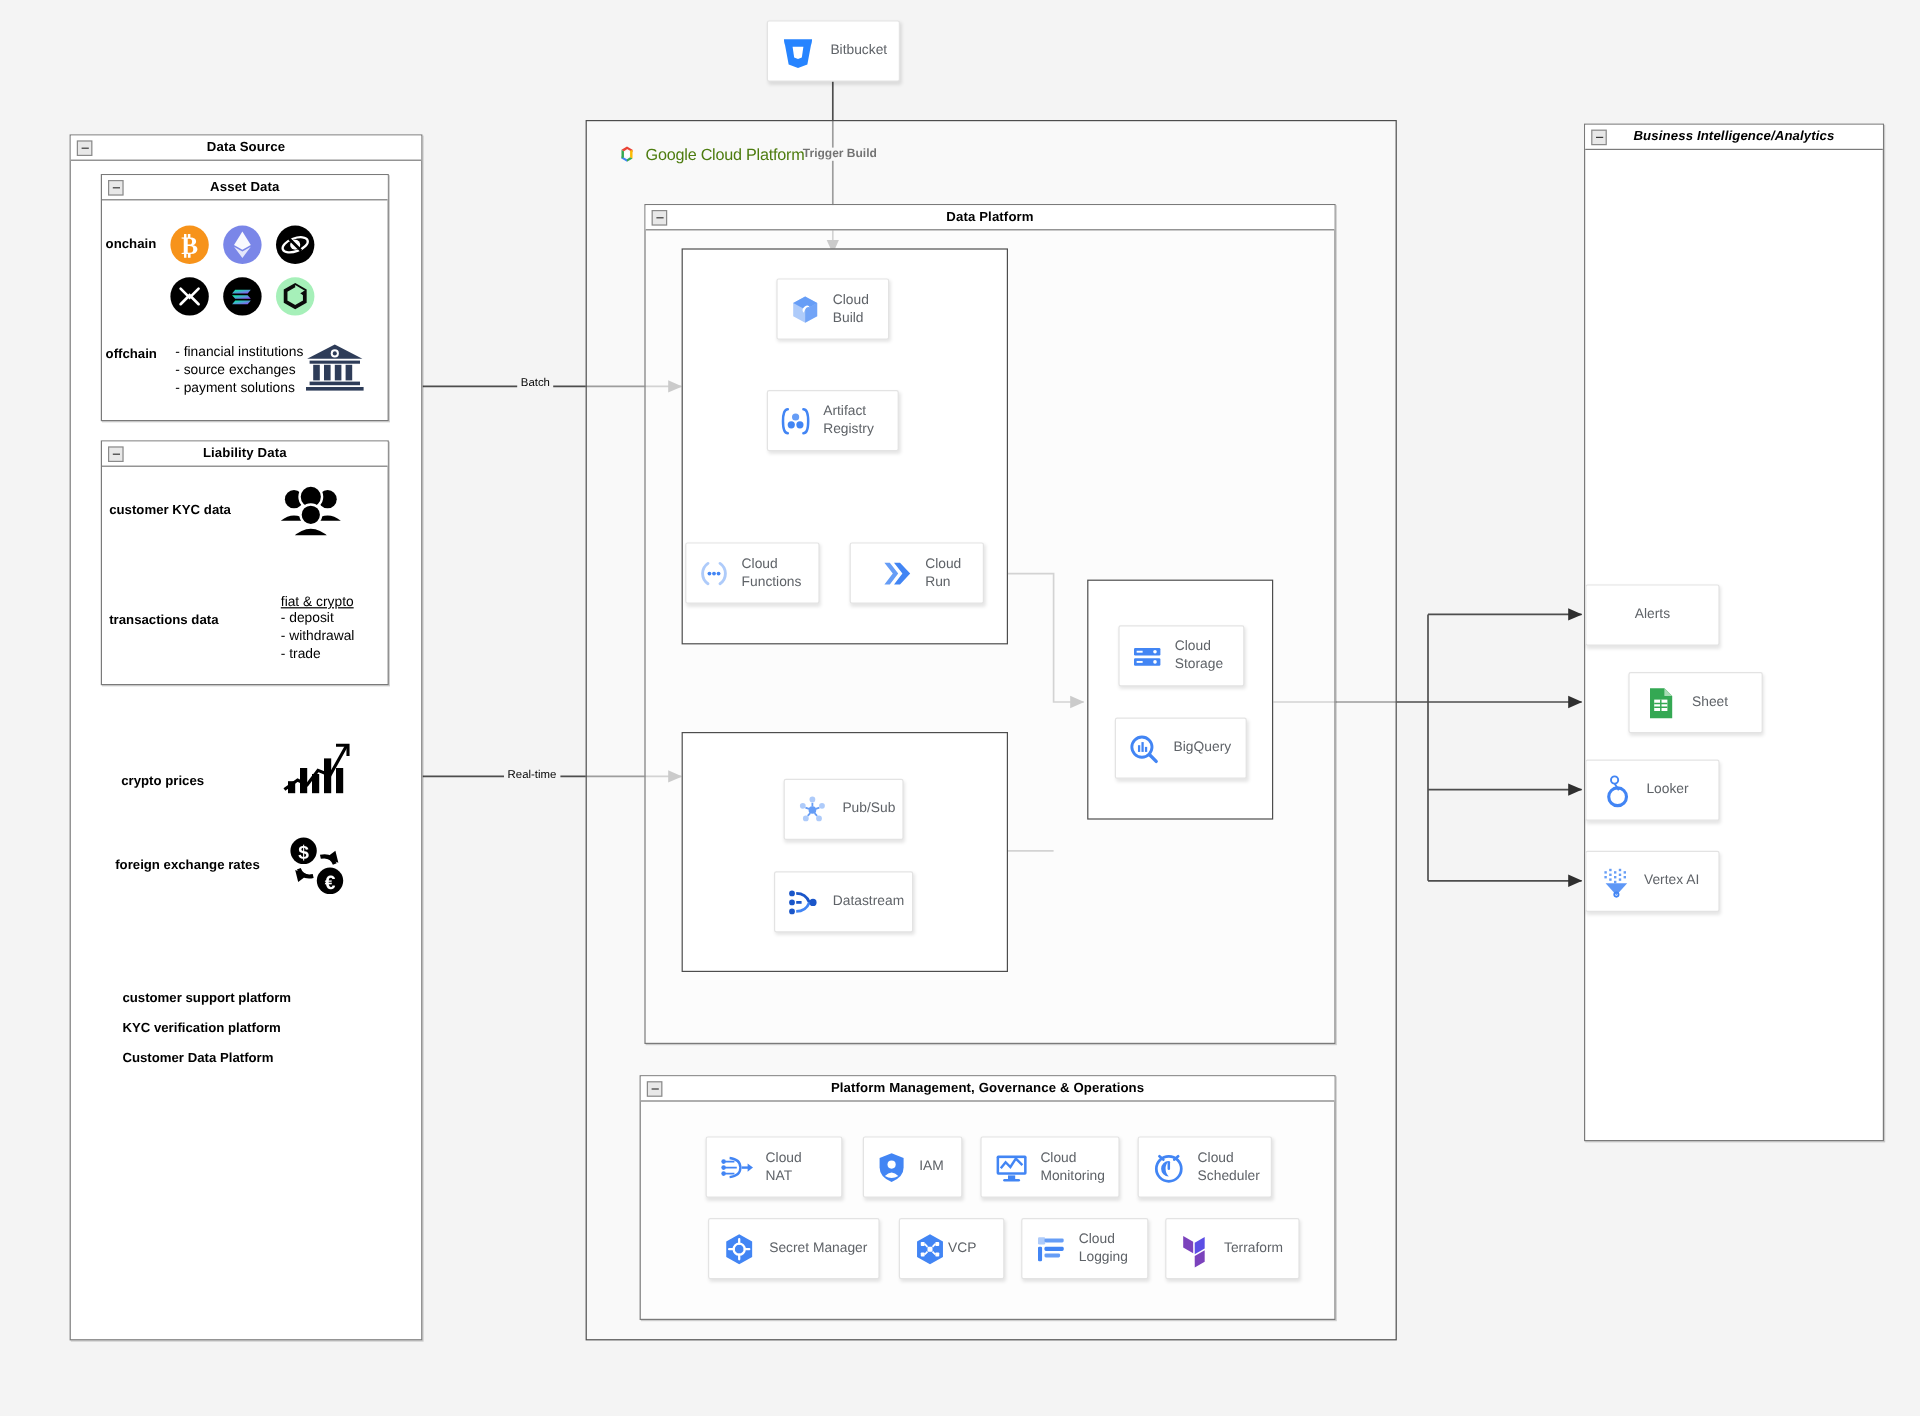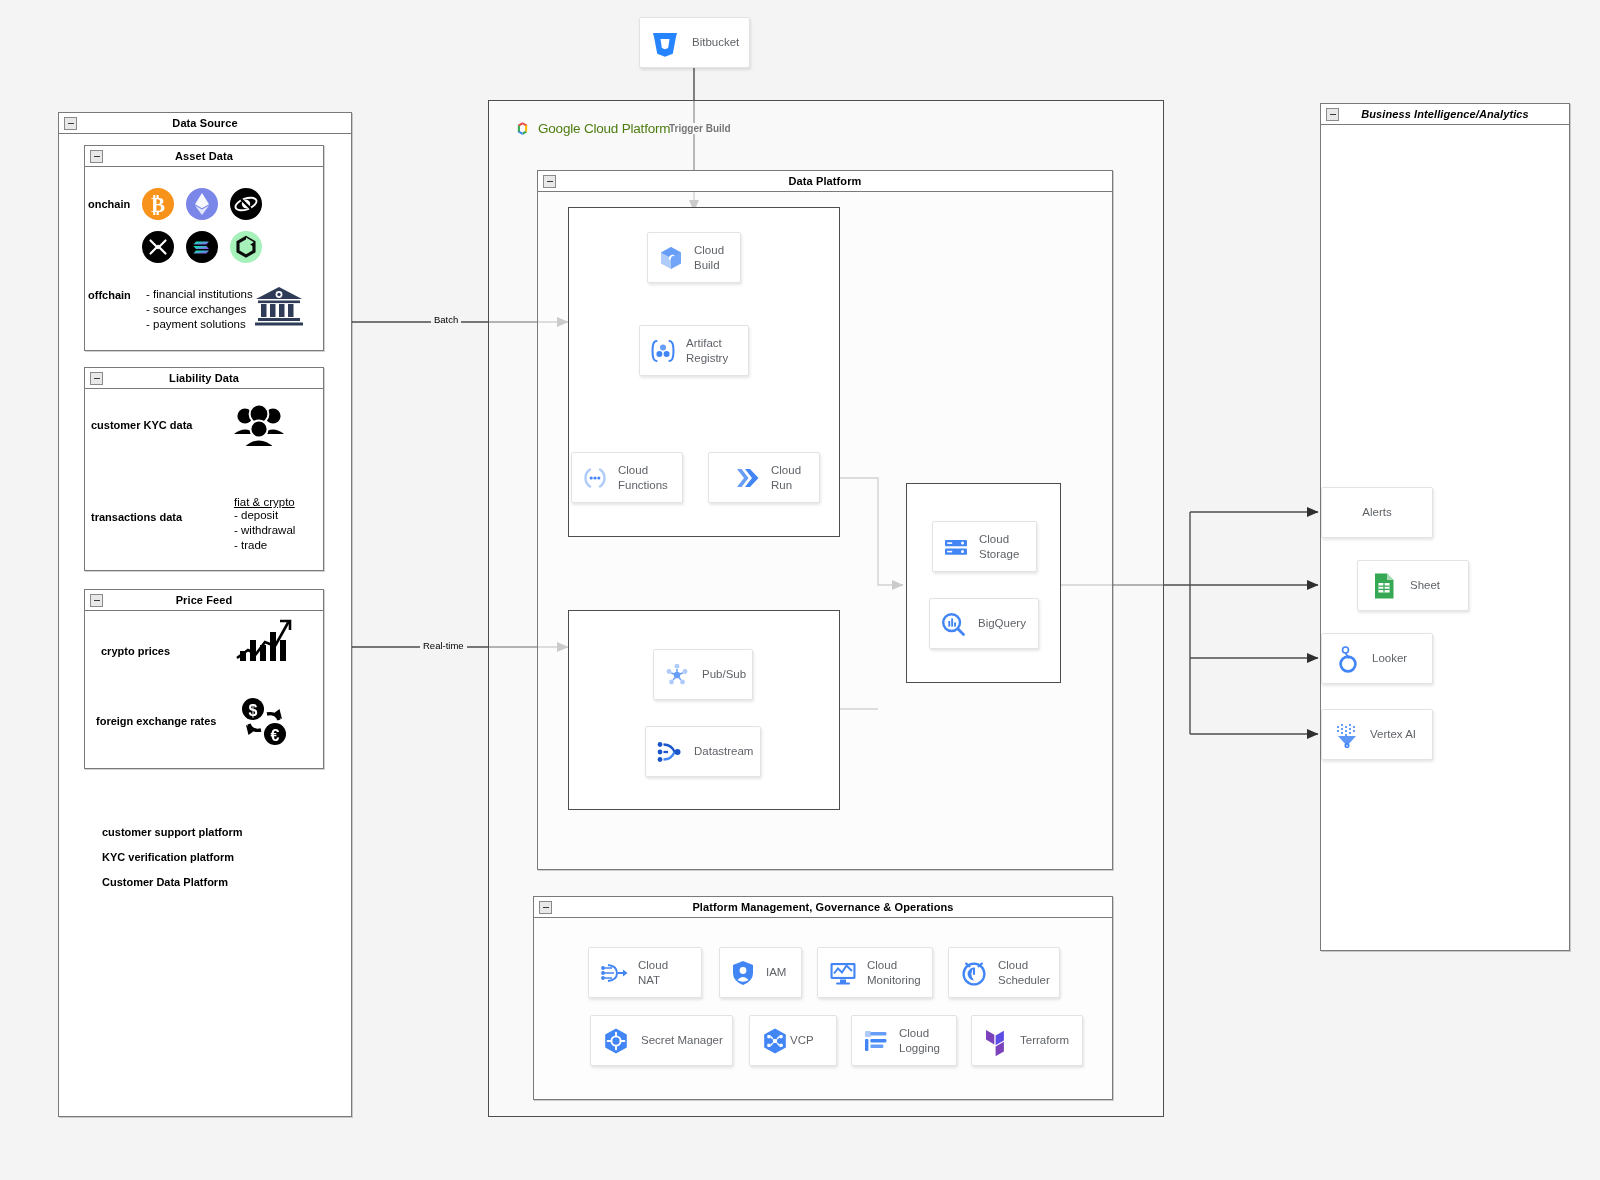--- a/index.html
+++ b/index.html
@@ -216,26 +216,20 @@
       <circle cx="27" cy="25" r="8.6" fill="#000" stroke="#fff" stroke-width="2"></circle>
       <path d="M11 43 q16 -15 32 0 z" fill="#000" stroke="#fff" stroke-width="2"></path>
     </svg>
   </div>
   <div class="abs b-label" style="left:91px;top:511px;">transactions data</div>
   <div class="abs ul-head" style="left:234px;top:496px;">fiat &amp; crypto</div>
   <div class="abs list" style="left:234px;top:508px;">- deposit
 - withdrawal
 - trade</div>
 
-  <div class="abs frame" style="left:84px;top:589px;width:240px;height:180px;">
-    <div class="frame-title">
-      <span class="collapse-box"></span>
-      <span>Price Feed</span>
-    </div>
-  </div>
   <div class="abs b-label" style="left:101px;top:645px;">crypto prices</div>
   <div class="abs" style="left:234px;top:618px;width:58px;height:46px;">
     <svg width="58" height="46" viewBox="0 0 58 46">
       <rect x="6" y="33" width="6" height="10" fill="#000"></rect>
       <rect x="16" y="22" width="6" height="21" fill="#000"></rect>
       <rect x="26" y="27" width="6" height="16" fill="#000"></rect>
       <rect x="36" y="14" width="6" height="29" fill="#000"></rect>
       <rect x="46" y="22" width="6" height="21" fill="#000"></rect>
       <path d="M3 40 L14 32 L22 36 L31 24 L41 28 L55 3" stroke="#000" stroke-width="2.6" fill="none"></path>
       <path d="M46 3 L56 3 L56 12" stroke="#000" stroke-width="2.6" fill="none"></path>

